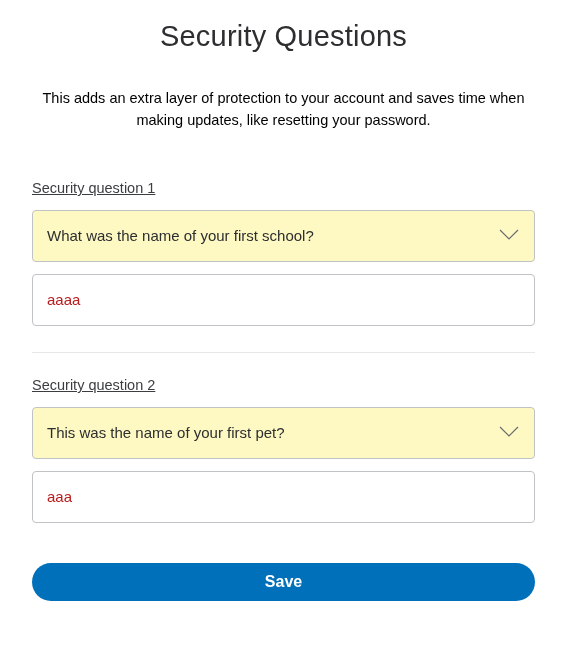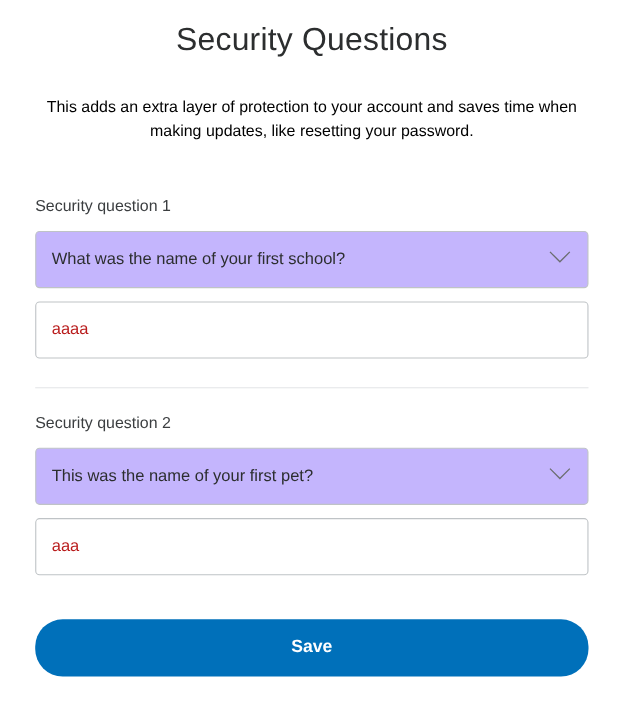--- a/index.html
+++ b/index.html
@@ -32,35 +32,36 @@
       max-width: 500px;
     }
     .question-group {
       margin-bottom: 18px;
     }
     .question-label {
       font-size: 14.5px;
       color: #3b3e40;
       margin-bottom: 14px;
       display: block;
+      text-decoration: underline;
     }
     .select-wrapper {
       position: relative;
       width: 100%;
       margin-bottom: 12px;
     }
     .select-box {
       width: 100%;
       height: 52px;
       border: 1px solid #bfc3c6;
       border-radius: 4px;
       padding: 0 48px 0 14px;
       font-size: 15px;
       color: #2c2e2f;
-      background: #c4b5fd;
+      background: #fef9c3;
       display: flex;
       align-items: center;
       cursor: pointer;
       font-family: inherit;
     }
     .chevron {
       position: absolute;
       right: 16px;
       top: 50%;
       transform: translateY(-50%);
@@ -85,21 +86,21 @@
       font-family: inherit;
       outline: none;
     }
     .divider {
       border: none;
       border-top: 1px solid #e5e7e9;
       margin: 26px 0 24px 0;
     }
     .save-button {
       width: 100%;
-      height: 52px;
+      height: 38px;
       background: #0070ba;
       border: none;
       border-radius: 25px;
       color: #ffffff;
       font-size: 16px;
       font-weight: 600;
       cursor: pointer;
       margin-top: 22px;
       font-family: inherit;
     }

